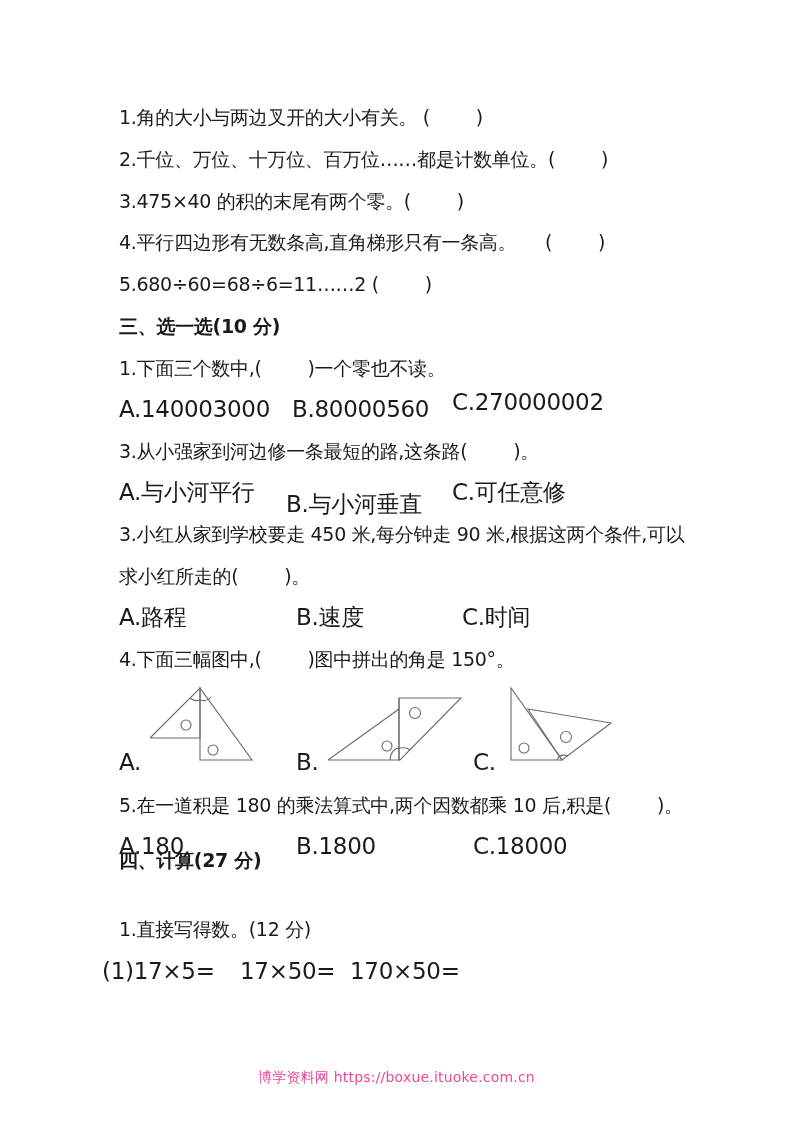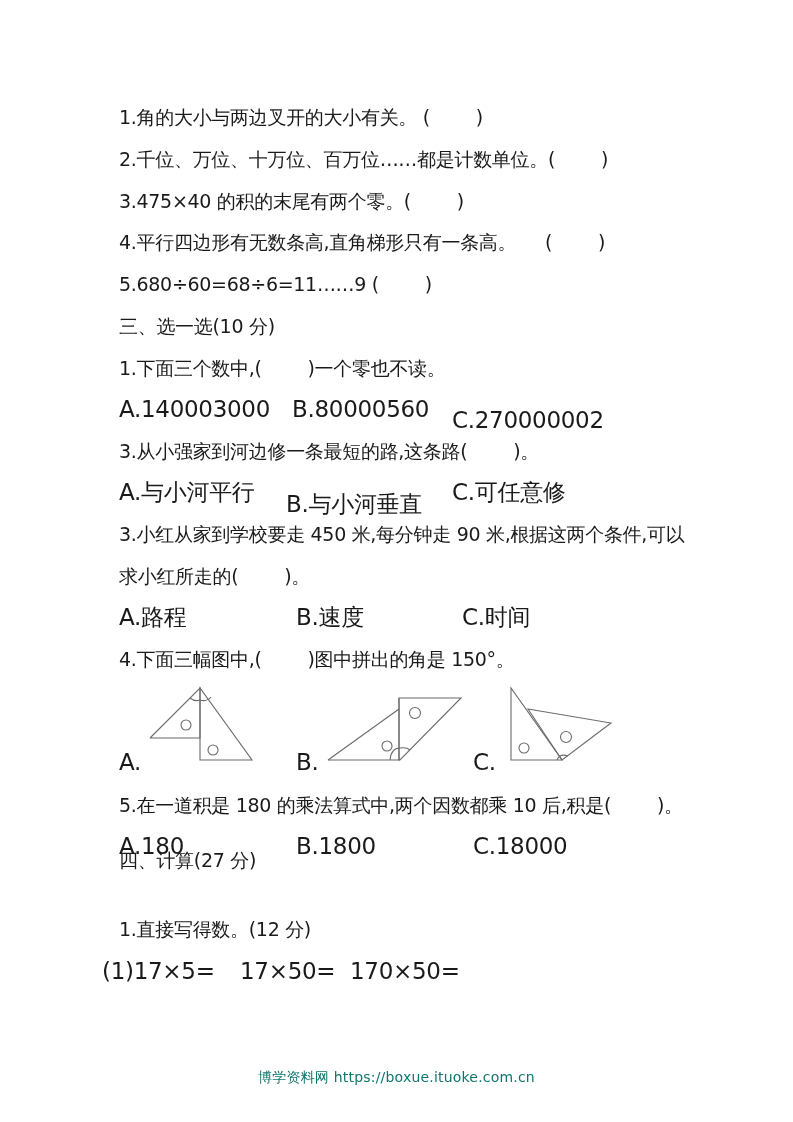--- a/index.html
+++ b/index.html
@@ -5,46 +5,46 @@
   html, body { margin: 0; padding: 0; background: #ffffff; }
   body {
     width: 793px; height: 1122px; position: relative; overflow: hidden;
     font-family: "DejaVu Sans", "Liberation Sans", sans-serif;
     color: #1a1a1a;
   }
   .line {
     position: absolute; left: 119px; font-size: 19px; line-height: 24px;
     white-space: pre; letter-spacing: -0.3px;
   }
-  .heading { font-weight: normal; }
+  .heading { font-weight: bold; }
   .opt { position: absolute; font-size: 23px; line-height: 24px; white-space: pre; letter-spacing: -0.3px; }
   .footer {
     position: absolute; top: 1069px; left: 0; width: 793px; text-align: center;
-    font-size: 14px; color: #0f766e; letter-spacing: 0.2px;
+    font-size: 14px; color: #ec4899; letter-spacing: 0.2px;
   }
   svg.fig { position: absolute; overflow: visible; }
   svg.fig line, svg.fig polyline, svg.fig polygon, svg.fig path, svg.fig circle {
     stroke: #6b6b6b; stroke-width: 1.1; fill: none;
   }
 </style>
 </head>
 <body>
 
 <div class="line" style="top:105px">1.角的大小与两边叉开的大小有关。 (        )</div>
 <div class="line" style="top:147px">2.千位、万位、十万位、百万位……都是计数单位。(        )</div>
 <div class="line" style="top:189px">3.475×40 的积的末尾有两个零。(        )</div>
 <div class="line" style="top:230px">4.平行四边形有无数条高,直角梯形只有一条高。     (        )</div>
-<div class="line" style="top:272px">5.680÷60=68÷6=11……9 (        )</div>
+<div class="line" style="top:272px">5.680÷60=68÷6=11……2 (        )</div>
 
 <div class="line heading" style="top:314px">三、选一选(10 分)</div>
 
 <div class="line" style="top:356px">1.下面三个数中,(        )一个零也不读。</div>
 <div class="opt" style="top:397px;left:119px">A.140003000</div>
 <div class="opt" style="top:397px;left:292px">B.80000560</div>
-<div class="opt" style="top:408px;left:452px">C.270000002</div>
+<div class="opt" style="top:390px;left:452px">C.270000002</div>
 
 <div class="line" style="top:439px">3.从小强家到河边修一条最短的路,这条路(        )。</div>
 <div class="opt" style="top:480px;left:119px">A.与小河平行</div>
 <div class="opt" style="top:492px;left:286px">B.与小河垂直</div>
 <div class="opt" style="top:480px;left:452px">C.可任意修</div>
 
 <div class="line" style="top:522px">3.小红从家到学校要走 450 米,每分钟走 90 米,根据这两个条件,可以</div>
 <div class="line" style="top:564px">求小红所走的(        )。</div>
 <div class="opt" style="top:605px;left:119px">A.路程</div>
 <div class="opt" style="top:605px;left:296px">B.速度</div>

